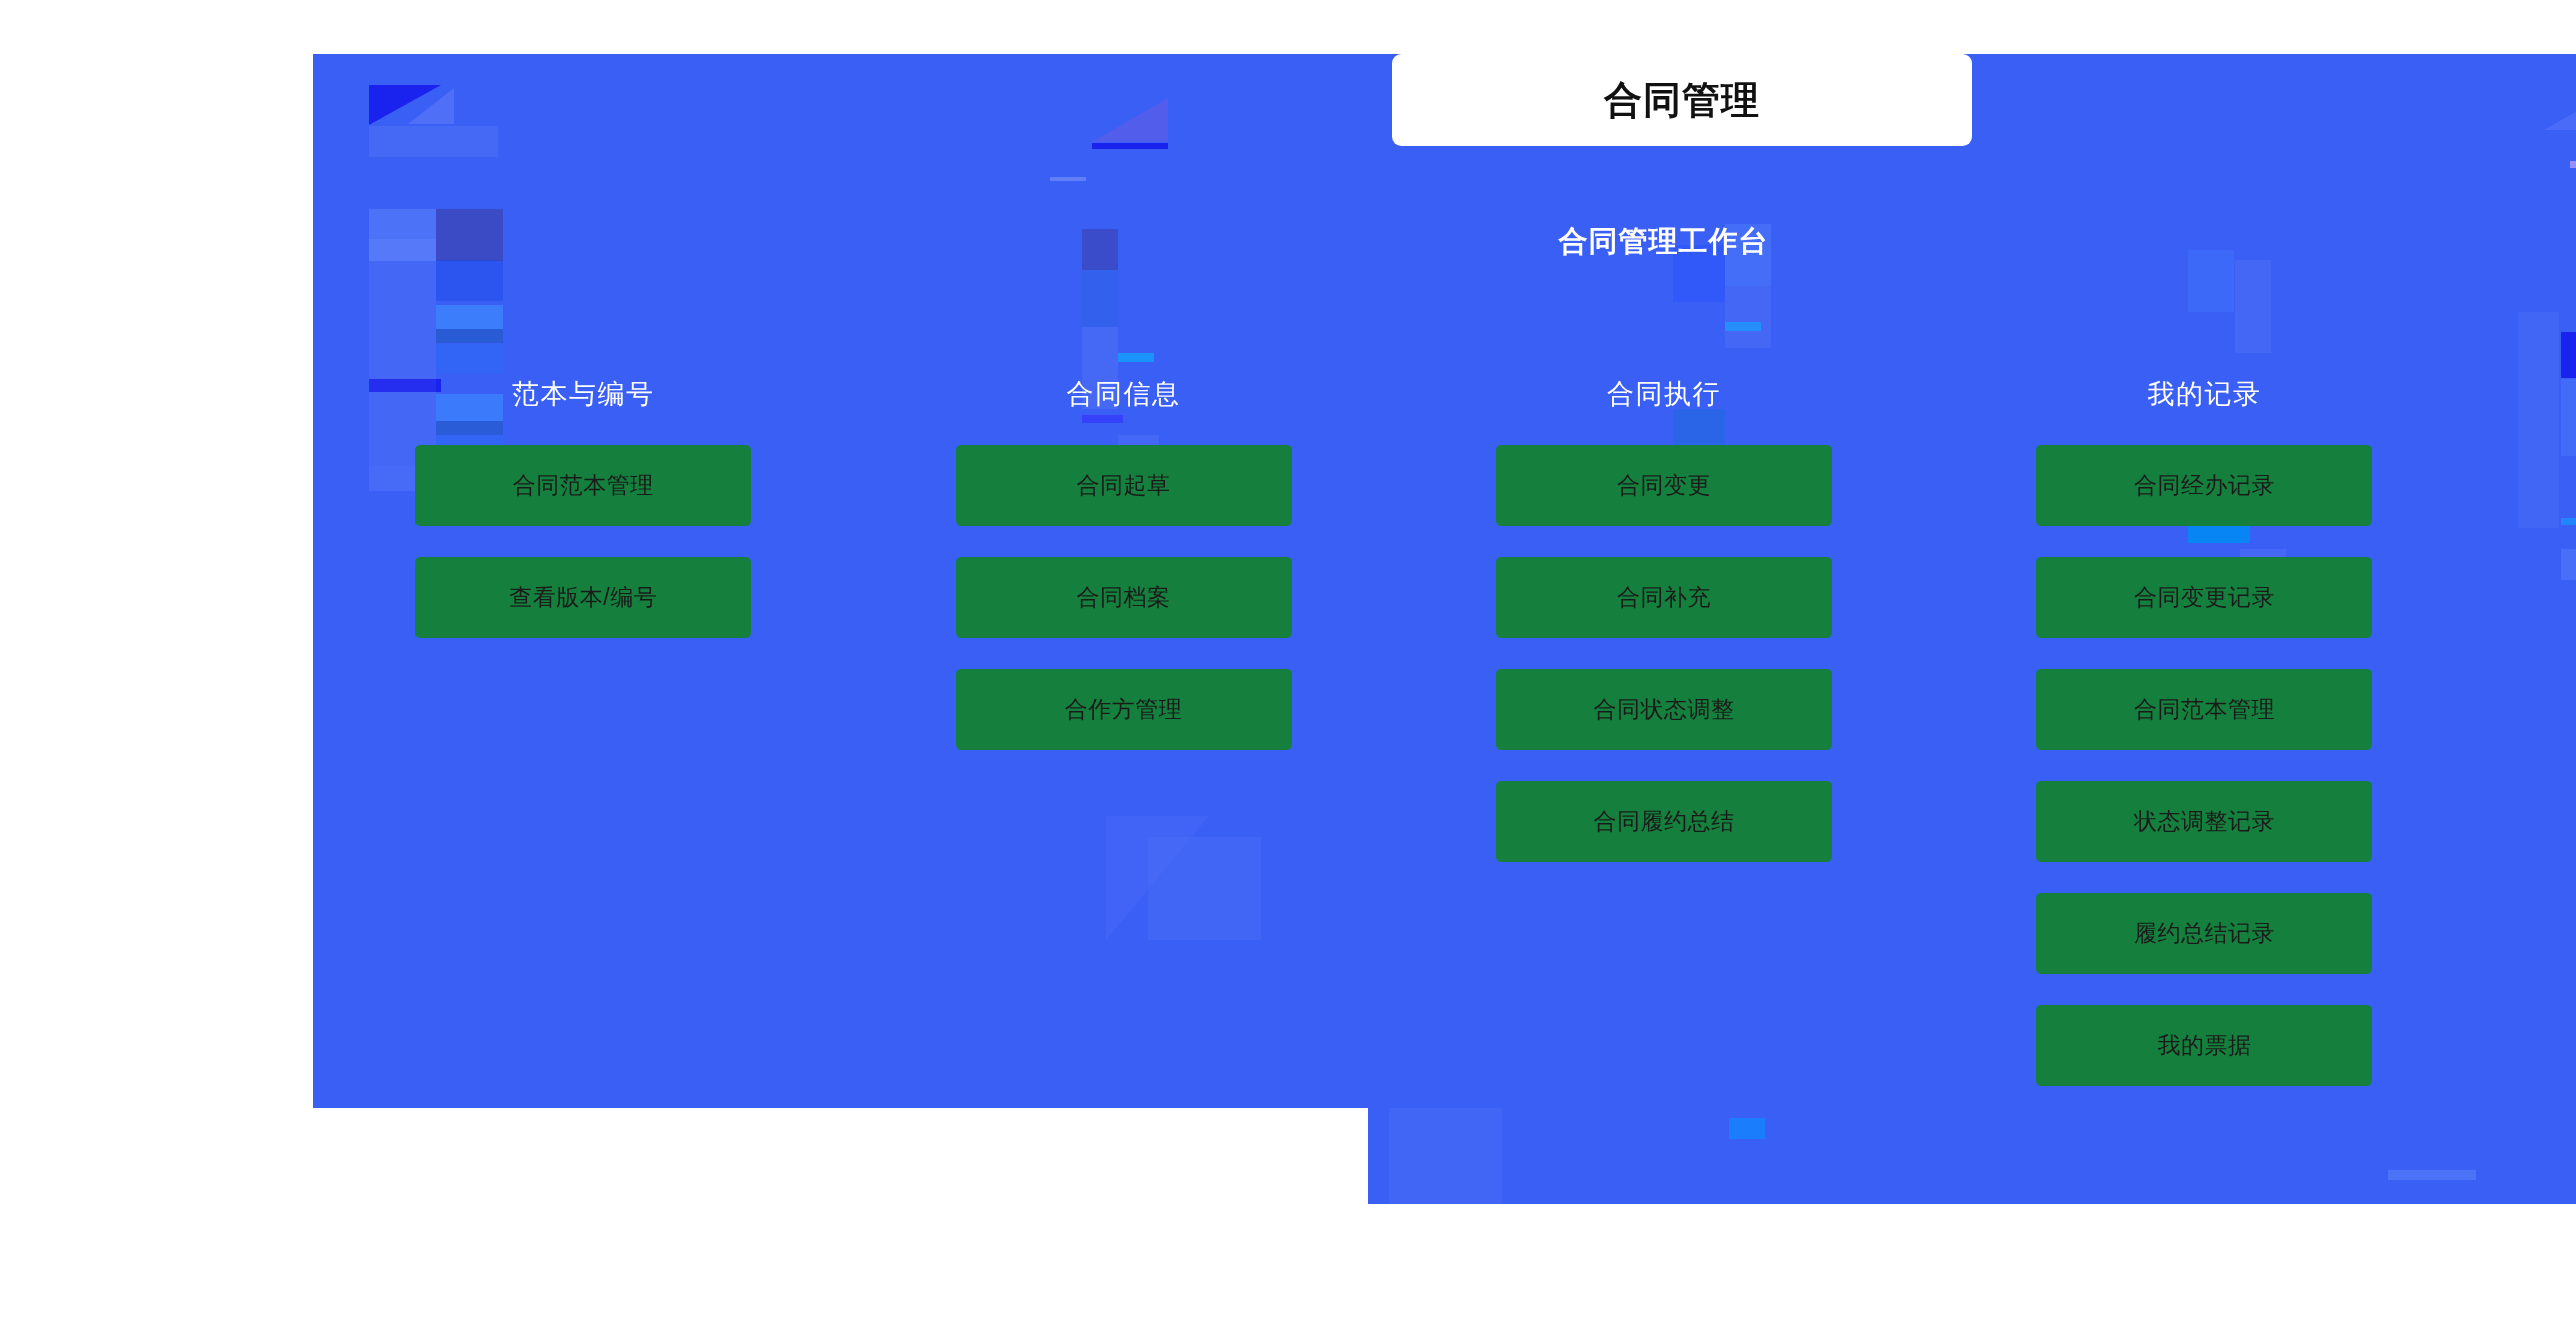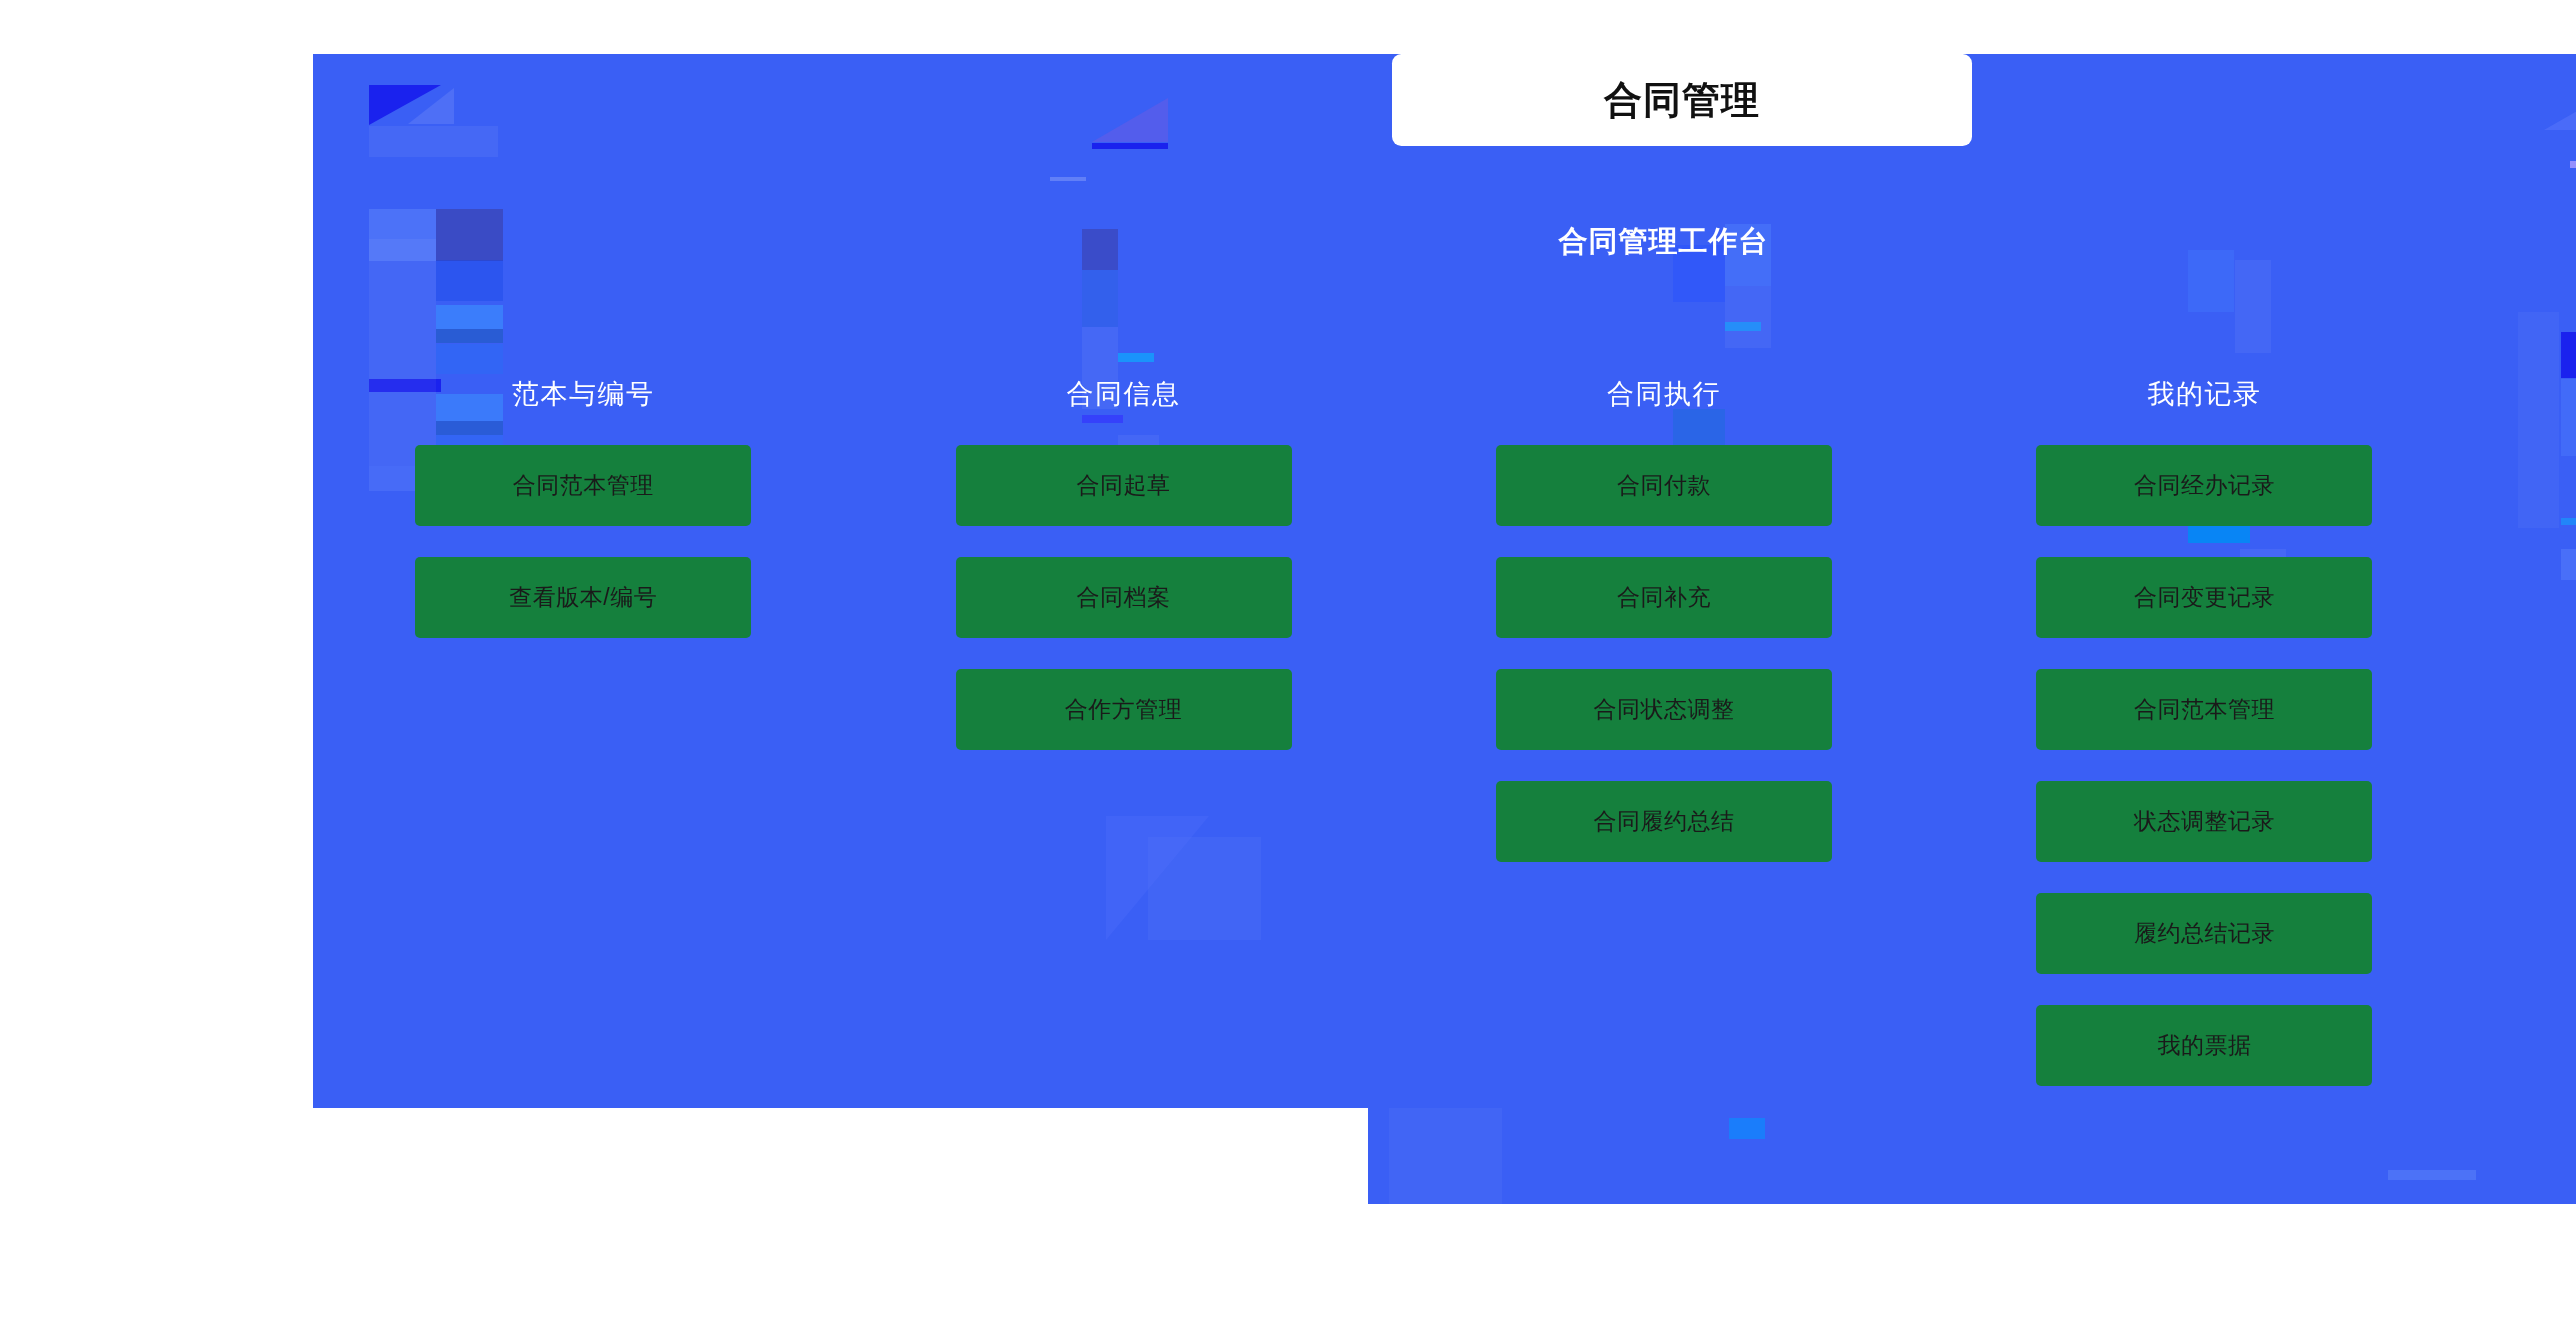--- a/index.html
+++ b/index.html
@@ -141,21 +141,21 @@
 
     <div class="col">
       <div class="col-head">合同信息</div>
       <div class="card">合同起草</div>
       <div class="card">合同档案</div>
       <div class="card">合作方管理</div>
     </div>
 
     <div class="col">
       <div class="col-head">合同执行</div>
-      <div class="card">合同付款</div>
+      <div class="card">合同变更</div>
       <div class="card">合同补充</div>
       <div class="card">合同状态调整</div>
       <div class="card">合同履约总结</div>
     </div>
 
 
     <div class="col">
       <div class="col-head">我的记录</div>
       <div class="card">合同经办记录</div>
       <div class="card">合同变更记录</div>

